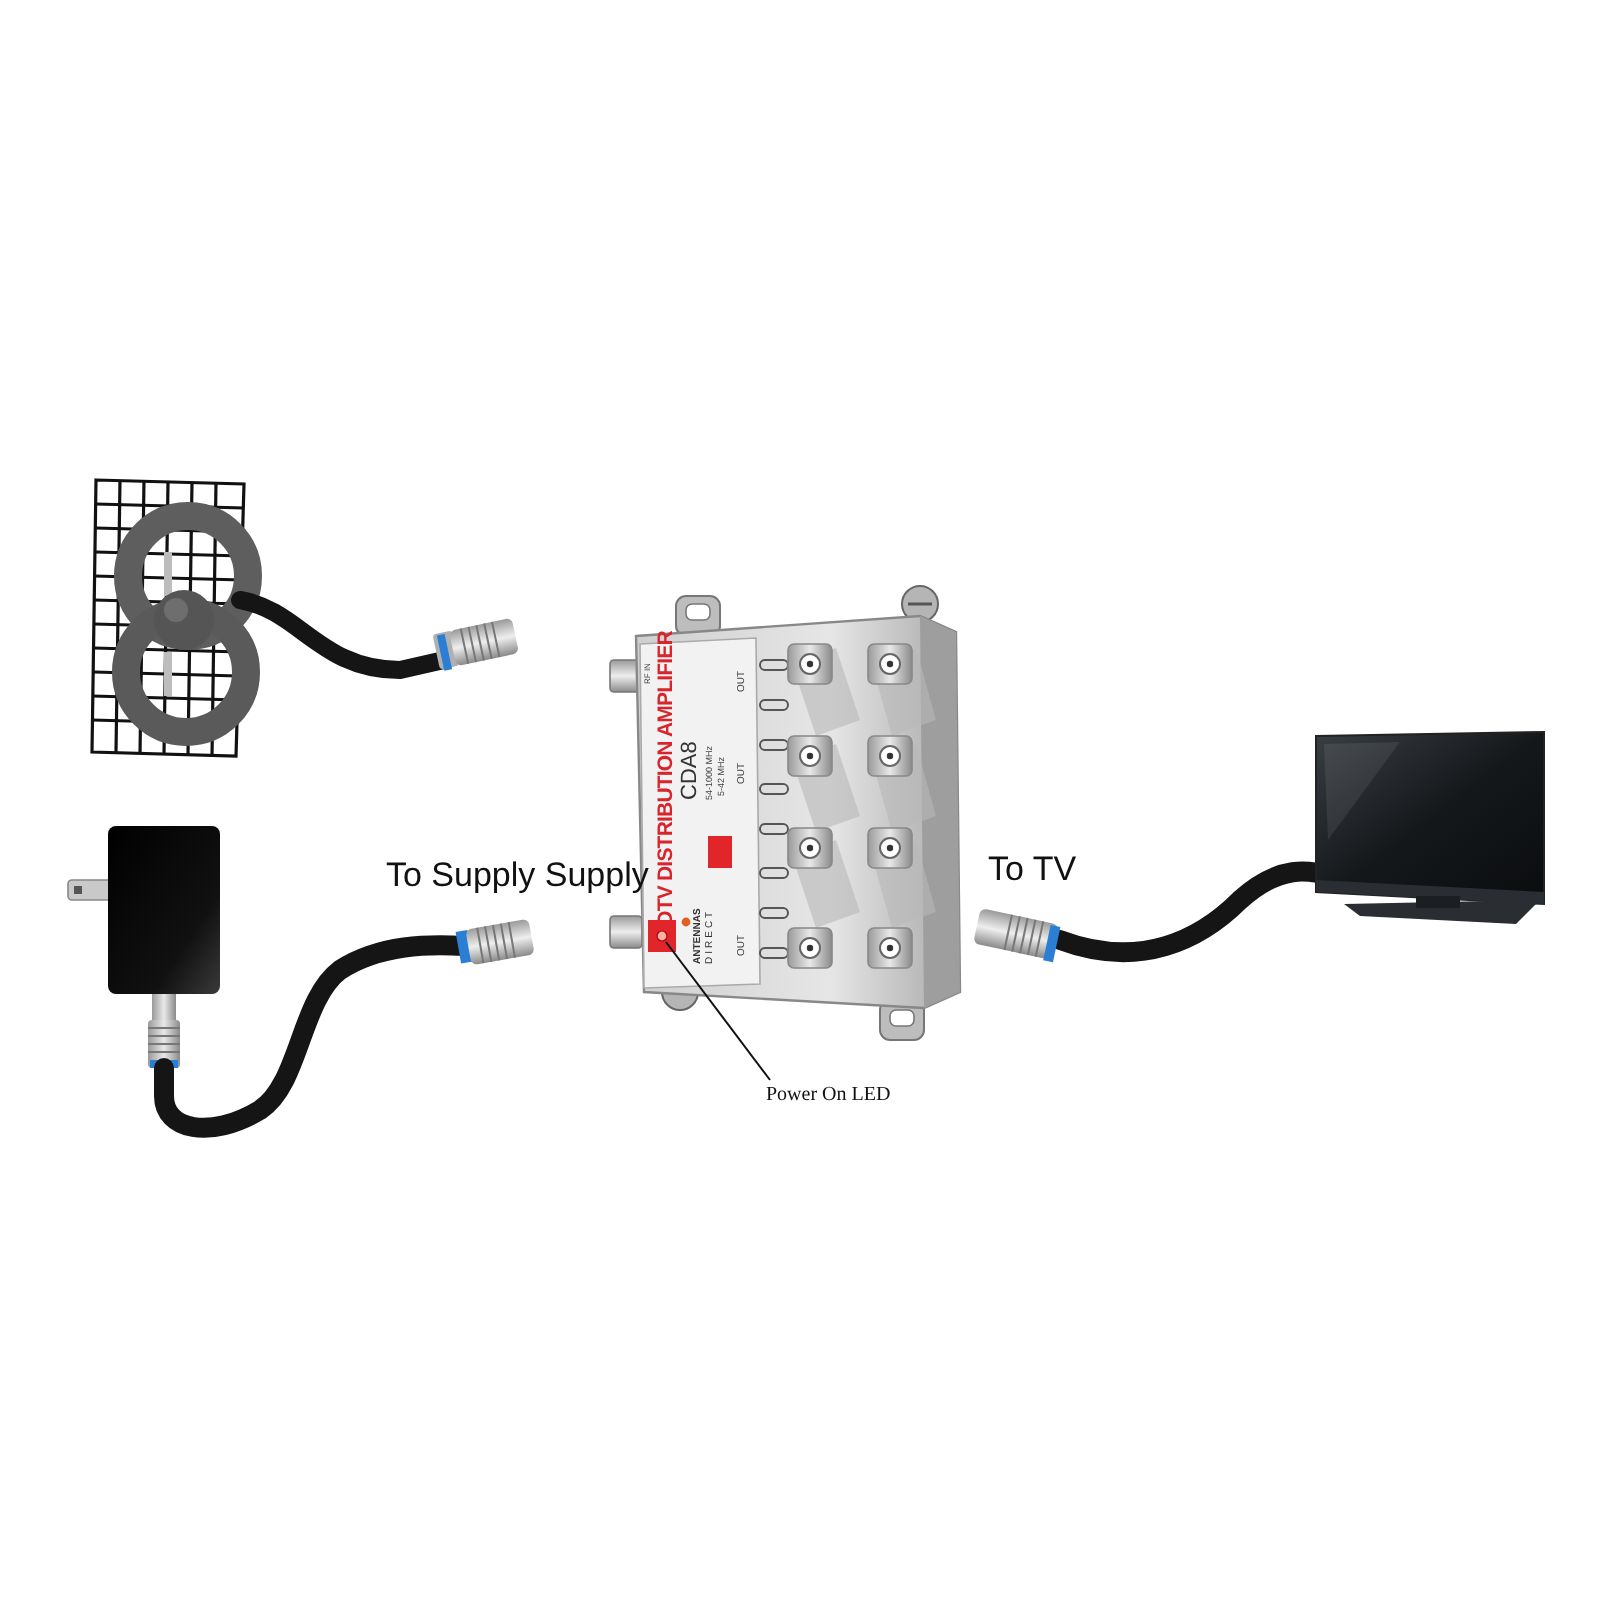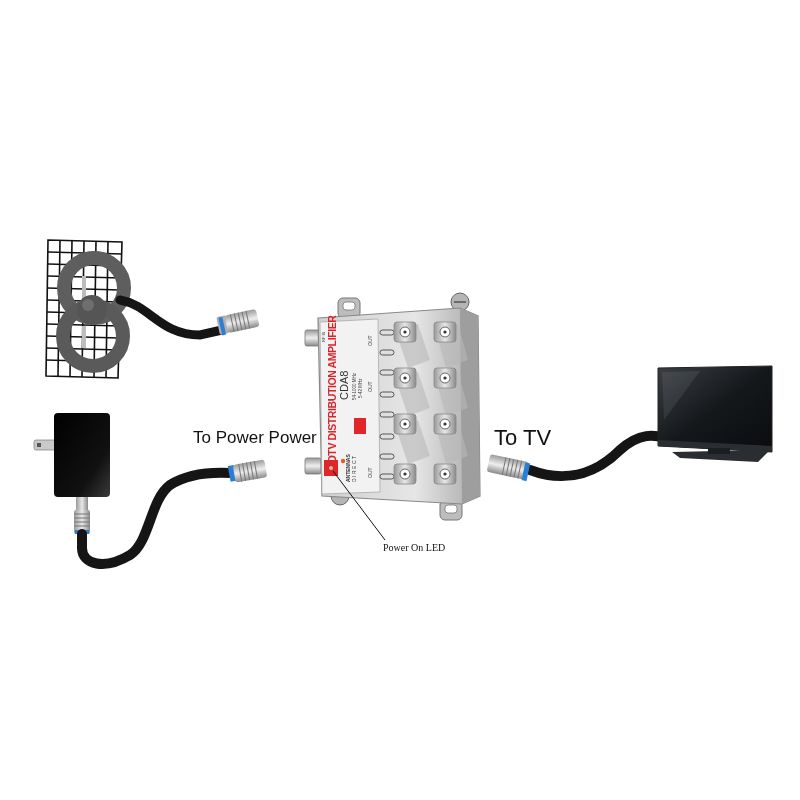--- a/index.html
+++ b/index.html
@@ -1,19 +1,19 @@
 <!DOCTYPE html>
 <html><head>
 <meta charset="utf-8">
 <style>
   html, body { margin:0; padding:0; background:#ffffff; }
   body { width:800px; height:800px; position:relative; overflow:hidden; font-family:"Liberation Sans", sans-serif; }
   .label { position:absolute; color:#111; font-family:"Liberation Sans", sans-serif; white-space:nowrap; }
   #lbl-power { left:193px; top:428px; font-size:17px; }
-  #lbl-tv { left:494px; top:425px; font-size:22px; }
+  #lbl-tv { left:494px; top:425px; font-size:17px; }
   #lbl-led { left:383px; top:542px; font-size:10px;font-family:Liberation Serif, serif; }
   svg { position:absolute; left:0; top:0; }
   .amp-text { font-family:"Liberation Sans", sans-serif; }
 </style>
 </head>
 <body>
 
 <svg width="800" height="800" viewBox="0 0 800 800">
   <defs>
     <linearGradient id="metal" x1="0" y1="0" x2="1" y2="0">
@@ -250,15 +250,15 @@
 
   <g>
     <path d="M658 368 L772 366 L772 452 L658 446 Z" fill="url(#tvG)" stroke="#222" stroke-width="1"></path>
     <path d="M662 372 L700 371 L664 420 Z" fill="#ffffff" opacity="0.08"></path>
     <path d="M658 440 L772 446 L772 452 L658 446 Z" fill="#2a2e32"></path>
     <path d="M672 452 L770 450 L758 462 L680 458 Z" fill="#2a2e32"></path>
     <rect x="708" y="448" width="22" height="6" fill="#1c1f22"></rect>
   </g>
 </svg>
 
-<div class="label" id="lbl-power">To Power Power</div>
+<div class="label" id="lbl-power">To Supply Supply</div>
 <div class="label" id="lbl-tv">To TV</div>
 <div class="label" id="lbl-led">Power On LED</div>
 
 </body></html>

